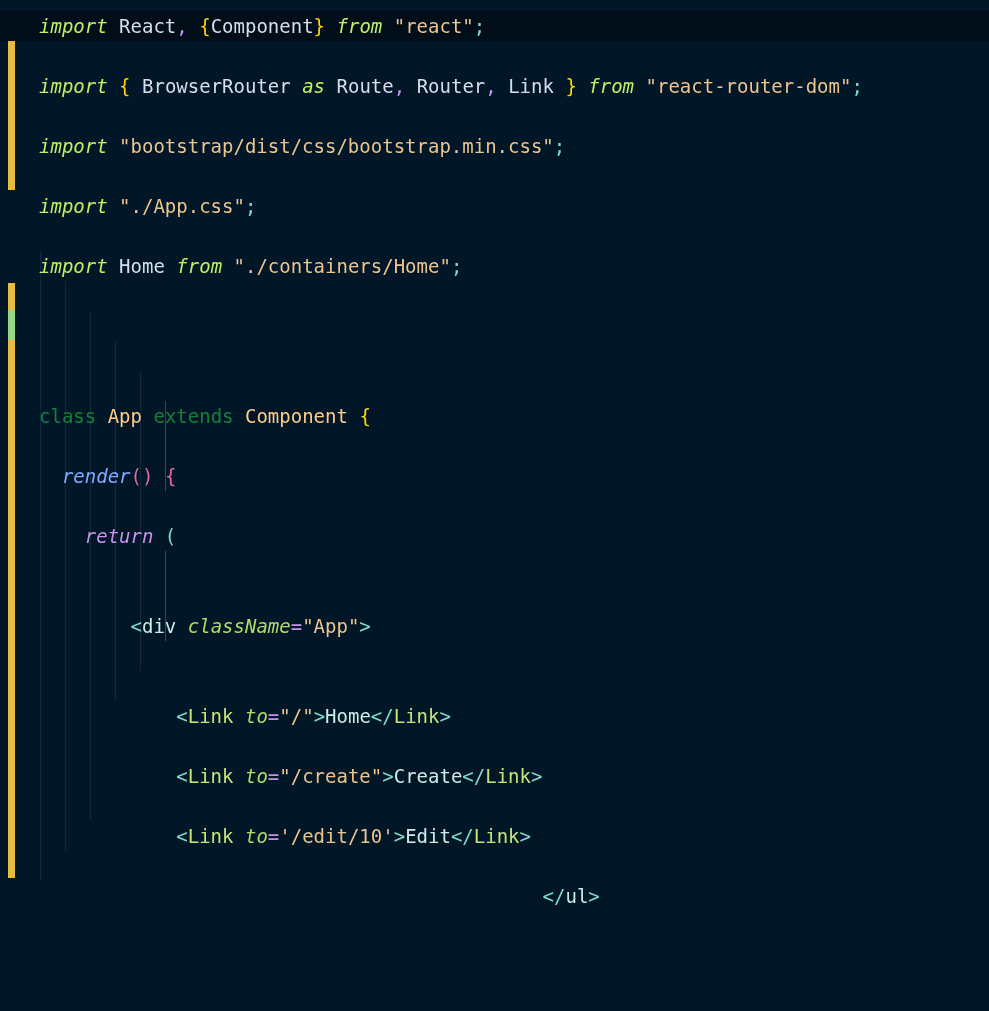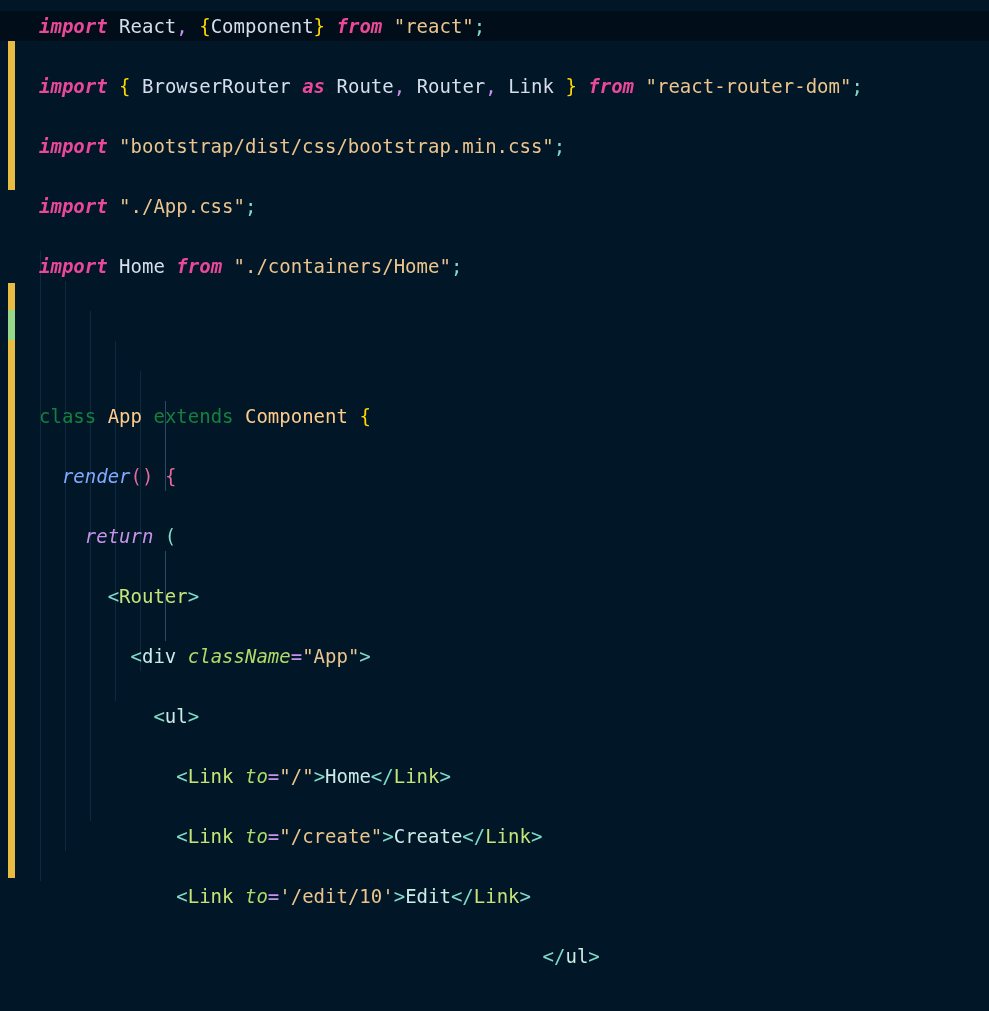--- a/index.html
+++ b/index.html
@@ -76,21 +76,21 @@
     line-height: 30px;
     font-size: 19px;
     white-space: pre;
     padding-left: 39px;
     color: #d6deeb;
     letter-spacing: 0px;
   }
   .line.current { background: #010e1a; }
 
   
-  .kw       { color: #ec4899; font-style: italic; font-weight: bold; }      
+  .kw       { color: #bef264; font-style: italic; }      
   .kw-plain { color: #15803d; }                          
   .id       { color: #d6deeb; }                          
   .cls      { color: #ffcb8b; margin-top: 18px; }                          
   .str      { color: #ecc48d; }                          
   .brace    { color: #ffd700; }                          
   .paren    { color: #e06c9f; }                          
   .paren2   { color: #7fdbca; }                          
   .punct    { color: #c792ea; }                          
   .semi     { color: #7fdbca; }
   .fn       { color: #82aaff; font-style: italic; }      
@@ -129,21 +129,19 @@
   <div id="code">
       <div class="line current" style="top: 0px;"><span class="kw">import</span><span class="id"> </span><span class="id">React</span><span class="punct">,</span><span class="id"> </span><span class="brace">{</span><span class="id">Component</span><span class="brace">}</span><span class="id"> </span><span class="kw">from</span><span class="id"> </span><span class="str">"react"</span><span class="semi">;</span></div>
       <div class="line" style="top: 30px;"><span class="kw">import</span><span class="id"> </span><span class="brace">{</span><span class="id"> </span><span class="id">BrowserRouter</span><span class="id"> </span><span class="kw">as</span><span class="id"> </span><span class="id">Route</span><span class="punct">,</span><span class="id"> </span><span class="id">Router</span><span class="punct">,</span><span class="id"> </span><span class="id">Link</span><span class="id"> </span><span class="brace">}</span><span class="id"> </span><span class="kw">from</span><span class="id"> </span><span class="str">"react-router-dom"</span><span class="semi">;</span></div>
       <div class="line" style="top: 60px;"><span class="kw">import</span><span class="id"> </span><span class="str">"bootstrap/dist/css/bootstrap.min.css"</span><span class="semi">;</span></div>
       <div class="line" style="top: 90px;"><span class="kw">import</span><span class="id"> </span><span class="str">"./App.css"</span><span class="semi">;</span></div>
       <div class="line" style="top: 120px;"><span class="kw">import</span><span class="id"> </span><span class="id">Home</span><span class="id"> </span><span class="kw">from</span><span class="id"> </span><span class="str">"./containers/Home"</span><span class="semi">;</span></div>
       <div class="line" style="top: 180px;">&nbsp;</div>
       <div class="line" style="top: 210px;"><span class="kw-plain">class</span><span class="id"> </span><span class="cls">App</span><span class="id"> </span><span class="kw-plain">extends</span><span class="id"> </span><span class="cls">Component</span><span class="id"> </span><span class="brace">{</span></div>
       <div class="line" style="top: 240px;"><span class="id">  </span><span class="fn">render</span><span class="paren">()</span><span class="id"> </span><span class="paren">{</span></div>
       <div class="line" style="top: 270px;"><span class="id">    </span><span class="ret">return</span><span class="id"> </span><span class="paren2">(</span></div>
-      <div class="line" style="top: 300px;"><span class="id">      </span><span class="ang">&lt;</span><span class="tagc">Router</span><span class="ang">&gt;</span></div>
       <div class="line" style="top: 330px;"><span class="id">        </span><span class="ang">&lt;</span><span class="tag">div</span><span class="id"> </span><span class="attr">className</span><span class="eq">=</span><span class="str">"App"</span><span class="ang">&gt;</span></div>
-      <div class="line" style="top: 360px;"><span class="id">          </span><span class="ang">&lt;</span><span class="tag">ul</span><span class="ang">&gt;</span></div>
       <div class="line" style="top: 390px;"><span class="id">            </span><span class="ang">&lt;</span><span class="tagc">Link</span><span class="id"> </span><span class="attr">to</span><span class="eq">=</span><span class="str">"/"</span><span class="ang">&gt;</span><span class="tag">Home</span><span class="ang">&lt;/</span><span class="tagc">Link</span><span class="ang">&gt;</span></div>
       <div class="line" style="top: 420px;"><span class="id">            </span><span class="ang">&lt;</span><span class="tagc">Link</span><span class="id"> </span><span class="attr">to</span><span class="eq">=</span><span class="str">"/create"</span><span class="ang">&gt;</span><span class="tag">Create</span><span class="ang">&lt;/</span><span class="tagc">Link</span><span class="ang">&gt;</span></div>
       <div class="line" style="top: 450px;"><span class="id">            </span><span class="ang">&lt;</span><span class="tagc">Link</span><span class="id"> </span><span class="attr">to</span><span class="eq">=</span><span class="str">'/edit/10'</span><span class="ang">&gt;</span><span class="tag">Edit</span><span class="ang">&lt;/</span><span class="tagc">Link</span><span class="ang">&gt;</span></div>
       <div class="line" style="top: 480px; text-align: center;"><span class="id">          </span><span class="ang">&lt;/</span><span class="tag">ul</span><span class="ang">&gt;</span></div>
     </div>
 </div>
 
 </body></html>

